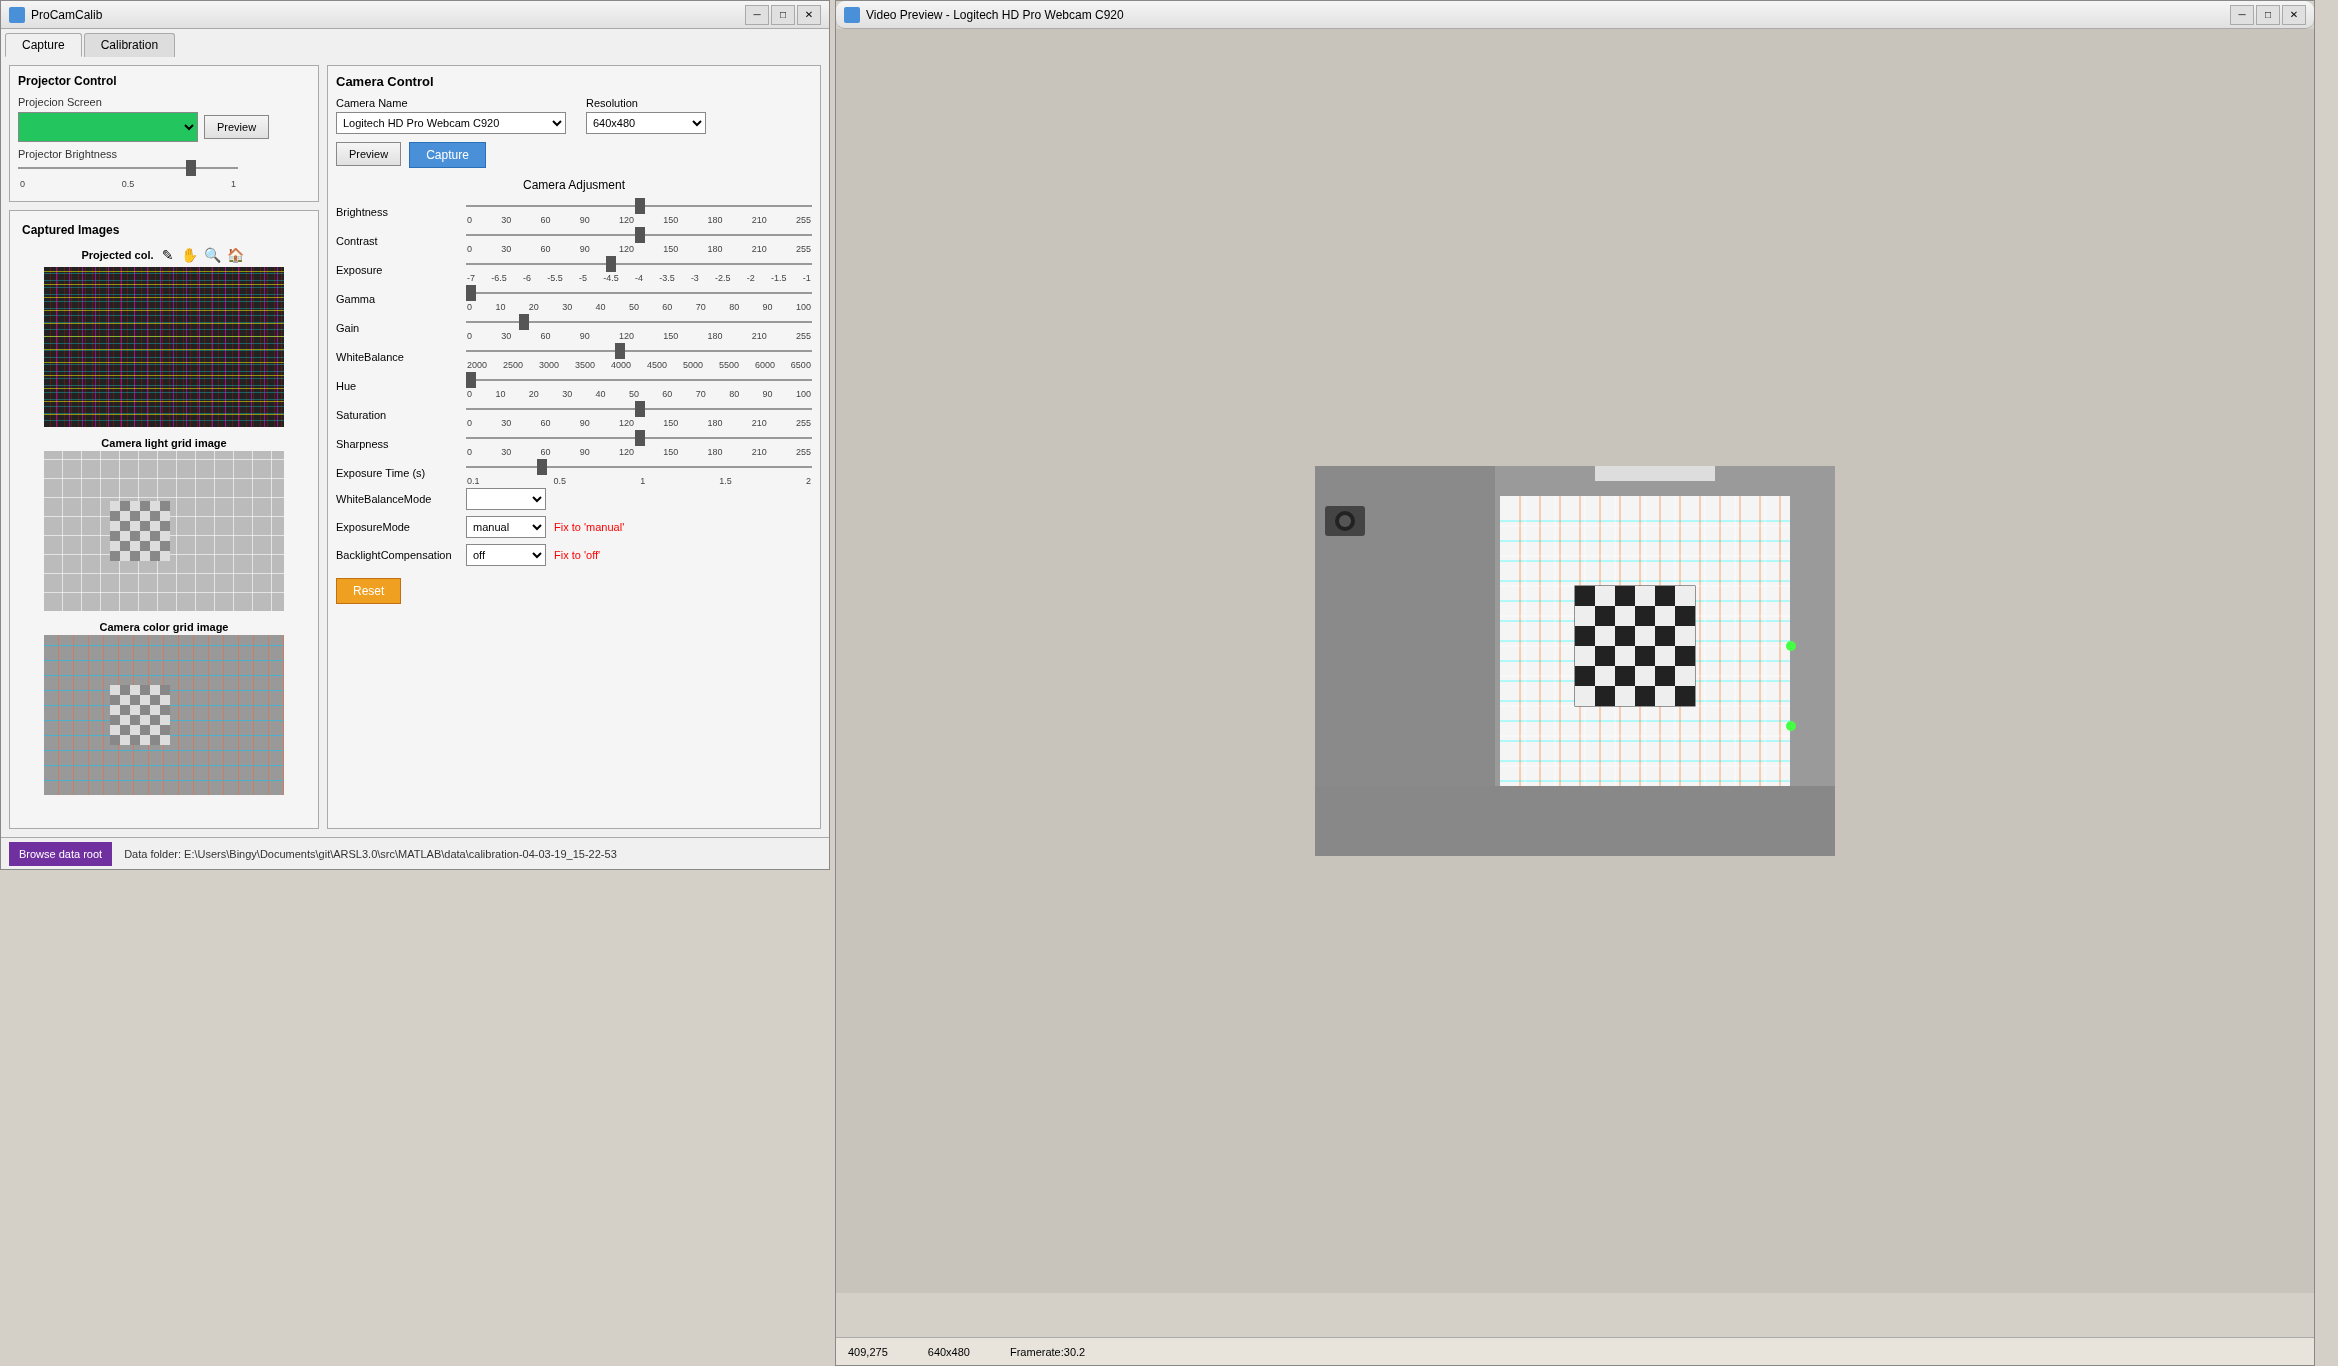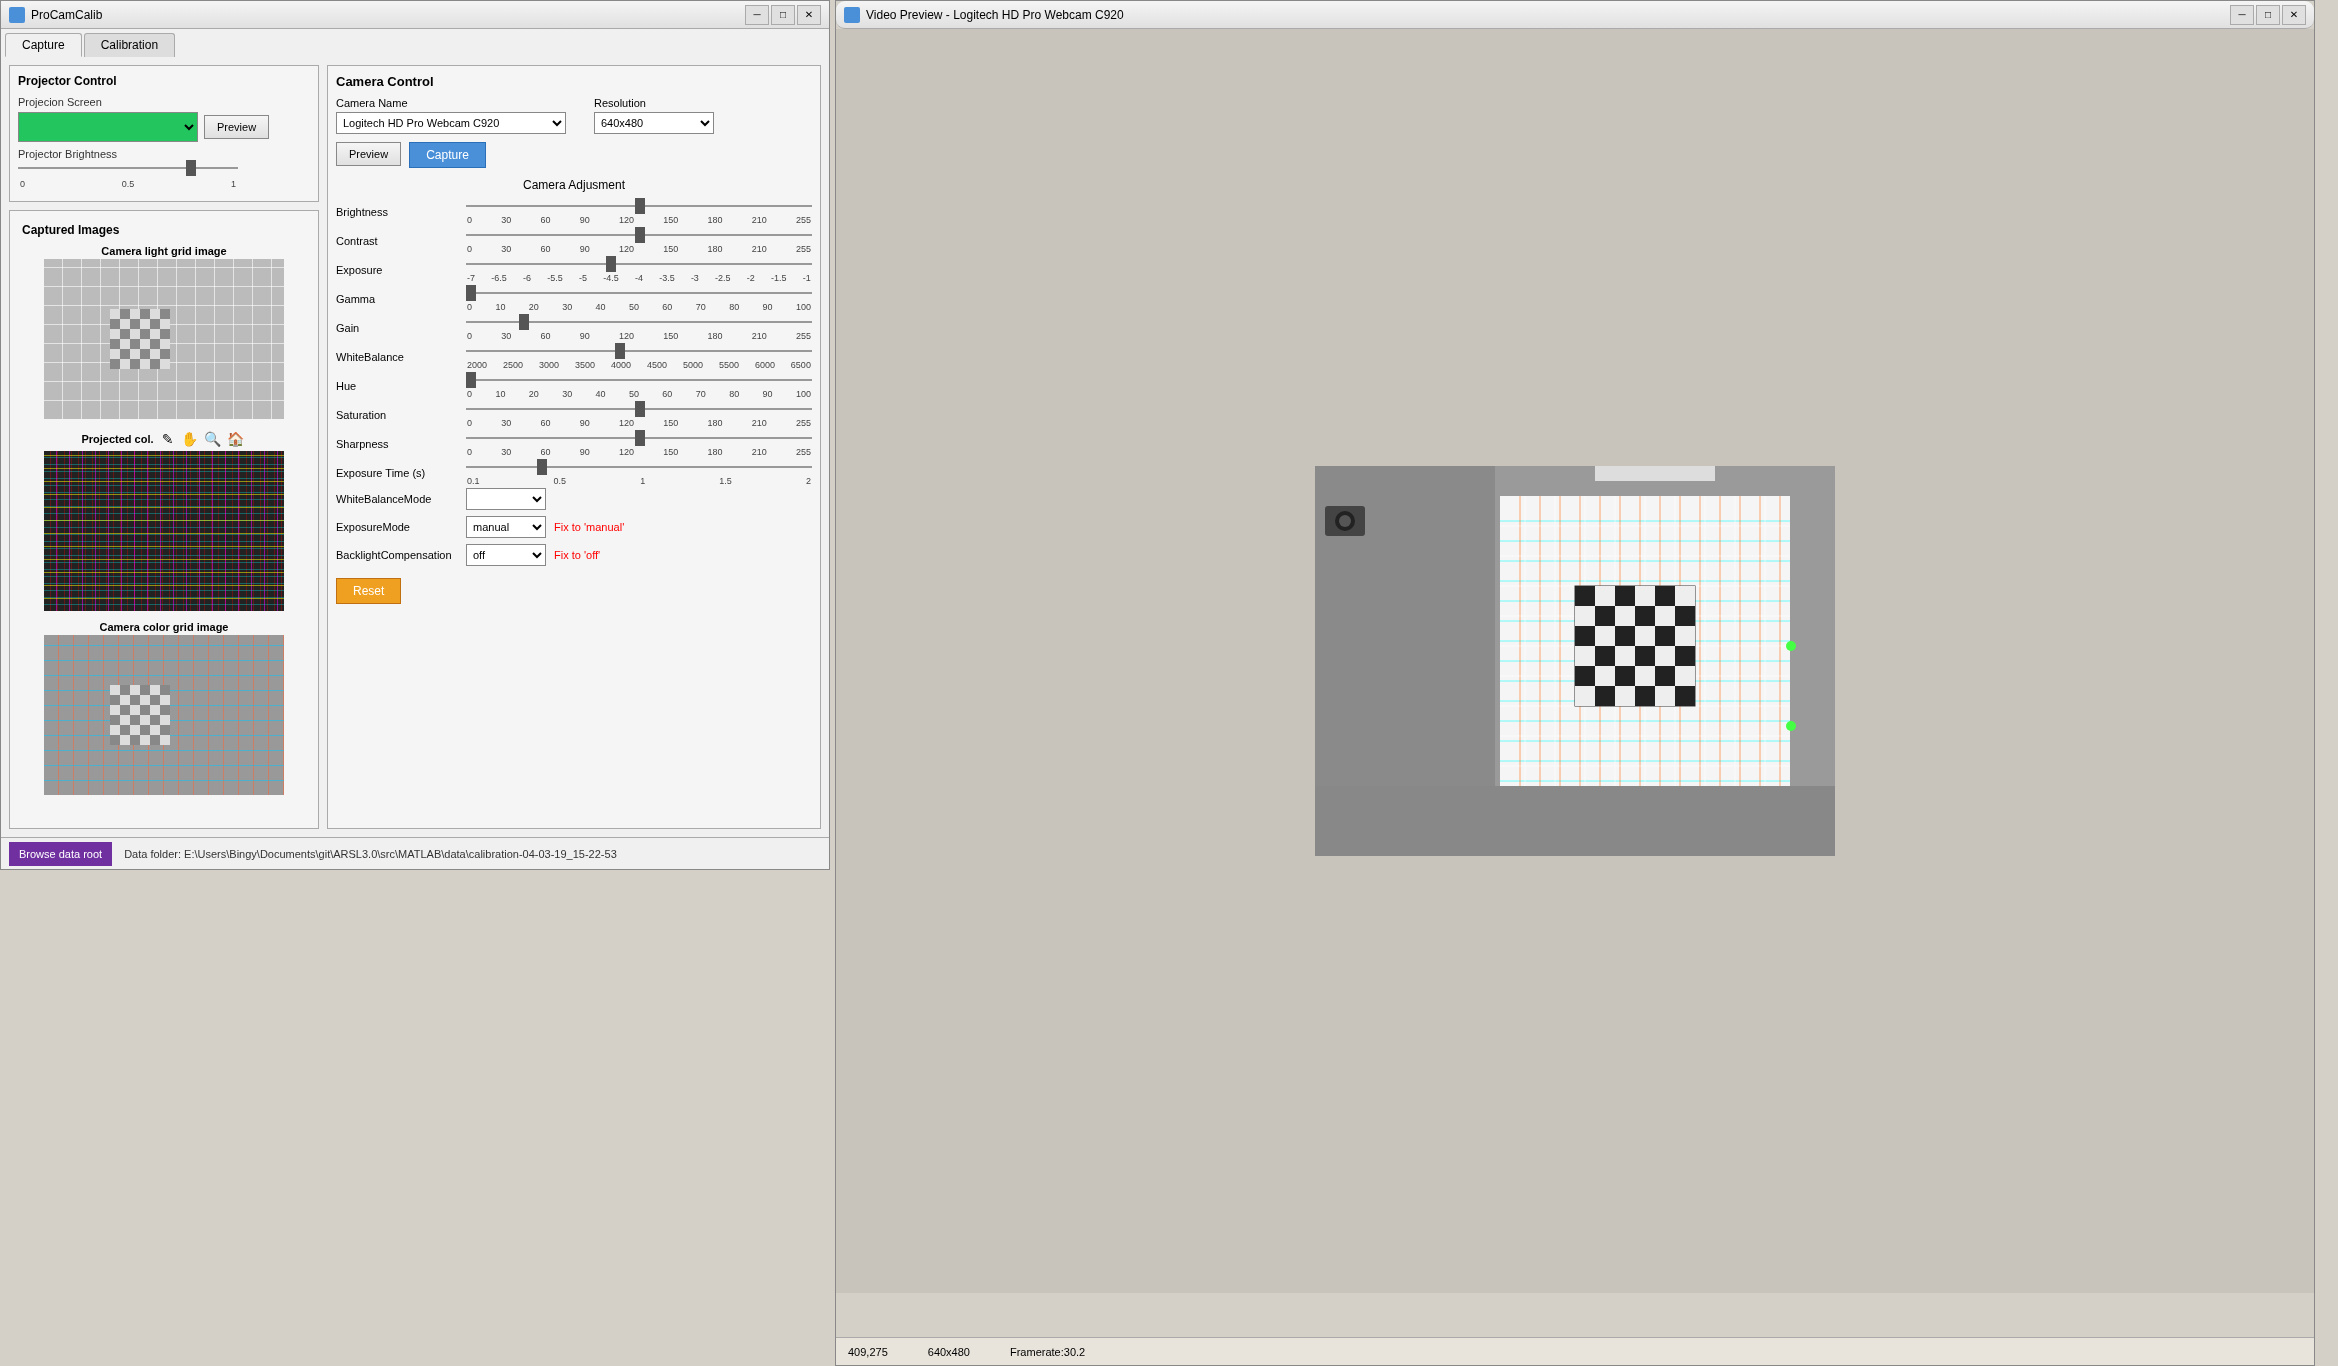--- a/index.html
+++ b/index.html
@@ -226,21 +226,21 @@
     }
 
     .camera-control-title {
       font-weight: bold;
       font-size: 13px;
       margin-bottom: 8px;
     }
 
     .camera-top-row {
       display: flex;
-      gap: 28px;
+      gap: 20px;
       margin-bottom: 8px;
       align-items: flex-end;
     }
     .camera-name-group, .resolution-group {
       display: flex;
       flex-direction: column;
       gap: 3px;
     }
     .group-label {
       font-size: 11px;
@@ -492,40 +492,40 @@
             <span>0.5</span>
             <span>1</span>
           </div>
         </div>
       </div>
 
       <div class="captured-images">
         <div class="panel-title">Captured Images</div>
 
         <div class="image-thumb">
-          <div class="image-thumb-title">Camera light grid image</div>
-          <div class="image-placeholder light-grid-bg">
-            <div style="width:60px;height:60px;position:absolute;top:50%;left:40%;transform:translate(-50%,-50%);">
-              <div class="checker-bg" style="width:100%;height:100%;"></div>
-            </div>
-          </div>
-        </div>
-
-        <div class="image-thumb">
           <div style="display:flex;align-items:center;justify-content:center;gap:4px;">
             <span class="image-thumb-title">Projected col.</span>
             <div class="image-tools-row">
               <span class="tool-icon">✎</span>
               <span class="tool-icon">✋</span>
               <span class="tool-icon">🔍</span>
               <span class="tool-icon">🏠</span>
             </div>
           </div>
           <div class="image-placeholder">
             <div class="grid-pattern"></div>
+          </div>
+        </div>
+
+        <div class="image-thumb">
+          <div class="image-thumb-title">Camera light grid image</div>
+          <div class="image-placeholder light-grid-bg">
+            <div style="width:60px;height:60px;position:absolute;top:50%;left:40%;transform:translate(-50%,-50%);">
+              <div class="checker-bg" style="width:100%;height:100%;"></div>
+            </div>
           </div>
         </div>
 
         <div class="image-thumb">
           <div class="image-thumb-title">Camera color grid image</div>
           <div class="image-placeholder color-grid-bg">
             <div style="width:60px;height:60px;position:absolute;top:50%;left:40%;transform:translate(-50%,-50%);">
               <div class="checker-bg" style="width:100%;height:100%;"></div>
             </div>
           </div>

